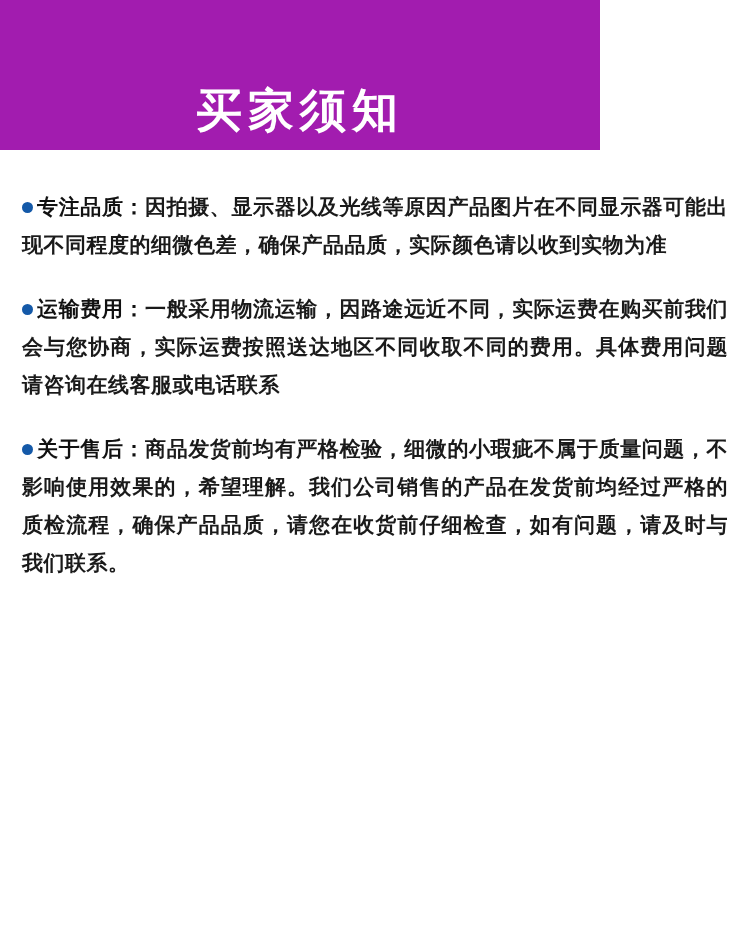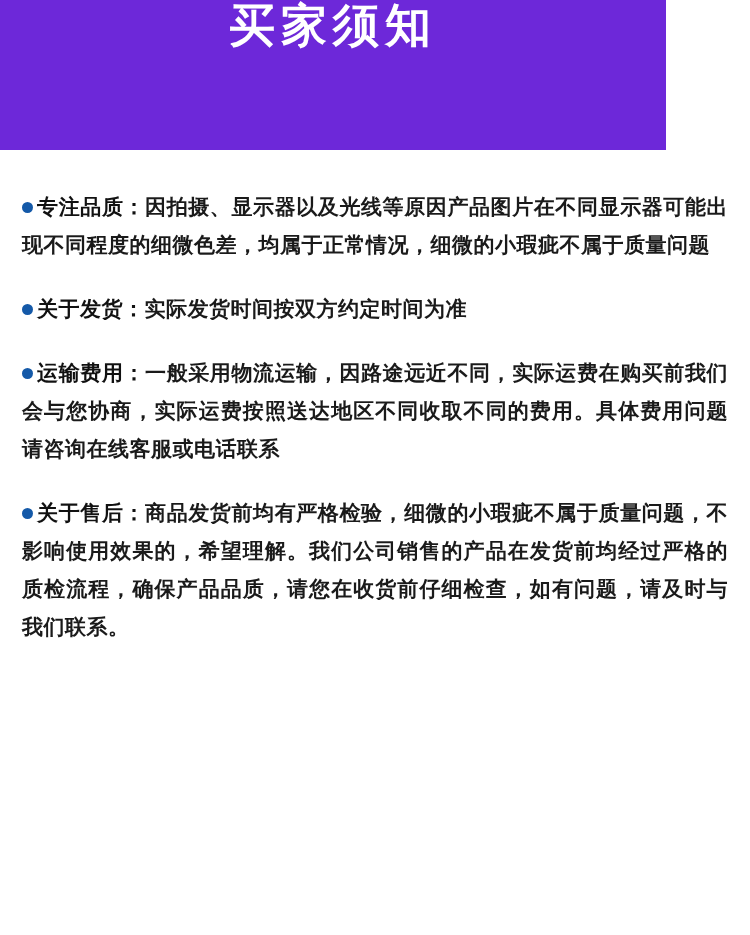--- a/index.html
+++ b/index.html
@@ -18,27 +18,27 @@
     position: relative;
     width: 750px;
     height: 935px;
     background: #ffffff;
     box-sizing: border-box;
   }
 
   
   .banner {
     position: relative;
-    width: 666px;
+    width: 600px;
     height: 150px;
-    background: #6d28d9;
+    background: #a21caf;
     display: flex;
     flex-direction: column;
     align-items: center;
-    justify-content: space-between;
+    justify-content: flex-end;
     box-sizing: border-box;
   }
   .banner-title {
     color: #ffffff;
     font-size: 46px;
     font-weight: bold;
     letter-spacing: 6px;
     line-height: 1.1;
     margin: 0 0 14px 0;
     font-family: "DejaVu Sans", "Liberation Sans", sans-serif;
@@ -93,27 +93,24 @@
 
 <div id="page">
 
   <div class="banner">
     <div class="banner-title">买家须知</div>
   </div>
 
   <div class="content">
 
     <p class="para">
-      <span class="bullet"></span><span class="label">专注品质：</span><span>因拍摄、显示器以及光线等原因产品图片在不同显示器可能出现不同程度的细微色差，均属于正常情况，细微的小瑕疵不属于质量问题</span>
+      <span class="bullet"></span><span class="label">专注品质：</span><span>因拍摄、显示器以及光线等原因产品图片在不同显示器可能出现不同程度的细微色差，确保产品品质，实际颜色请以收到实物为准</span>
     </p>
 
 
-    <p class="para">
-      <span class="bullet"></span><span class="label">关于发货：</span><span>实际发货时间按双方约定时间为准</span>
-    </p>
 
     <p class="para">
       <span class="bullet"></span><span class="label">运输费用：</span><span>一般采用物流运输，因路途远近不同，实际运费在购买前我们会与您协商，实际运费按照送达地区不同收取不同的费用。具体费用问题请咨询在线客服或电话联系</span>
     </p>
 
     <p class="para">
       <span class="bullet"></span><span class="label">关于售后：</span><span>商品发货前均有严格检验，细微的小瑕疵不属于质量问题，不影响使用效果的，希望理解。我们公司销售的产品在发货前均经过严格的质检流程，确保产品品质，请您在收货前仔细检查，如有问题，请及时与我们联系。</span>
     </p>
 
   </div>

